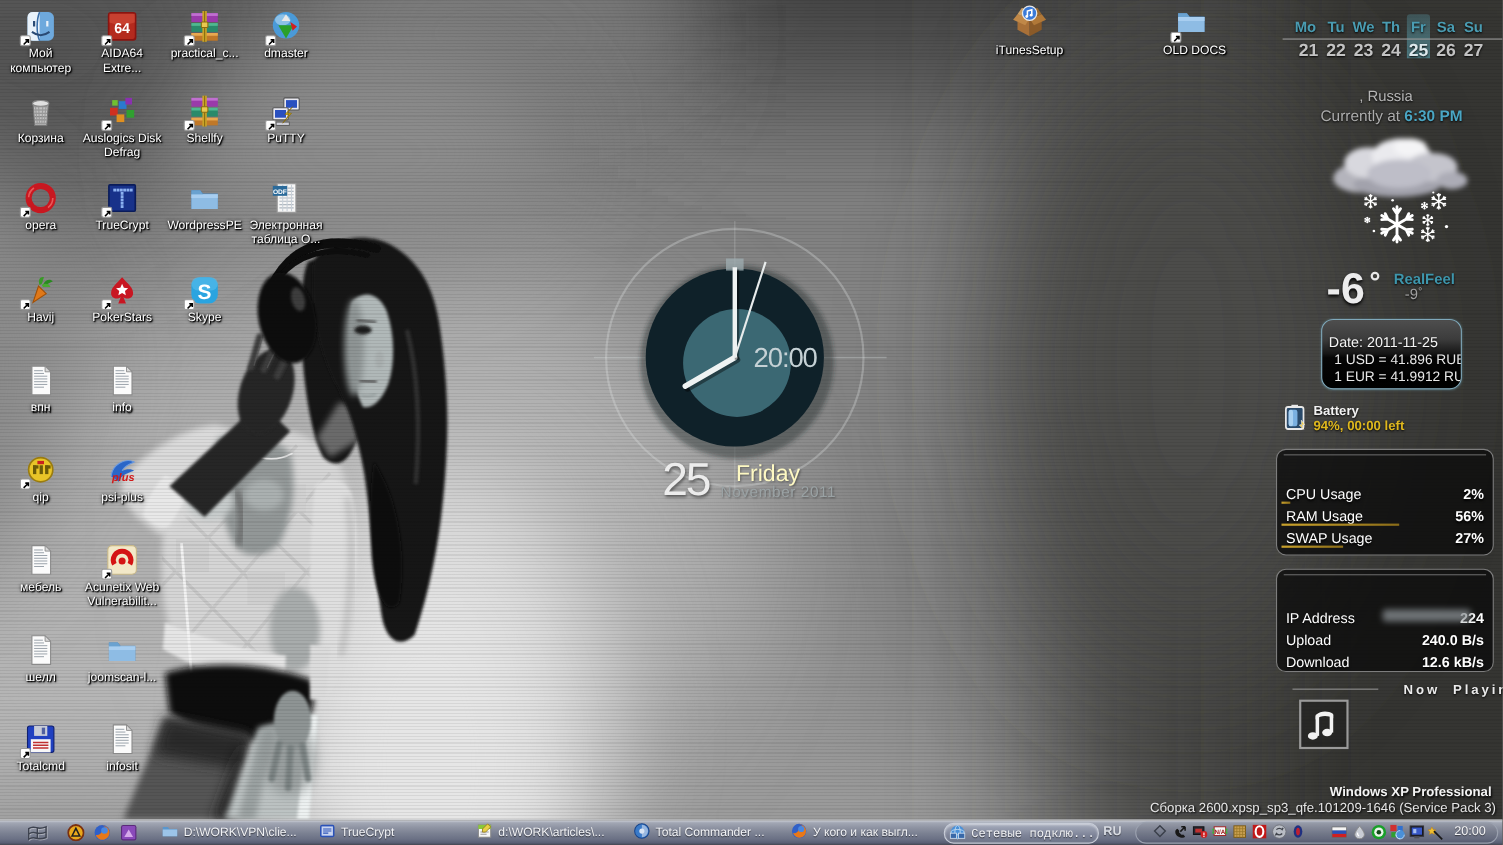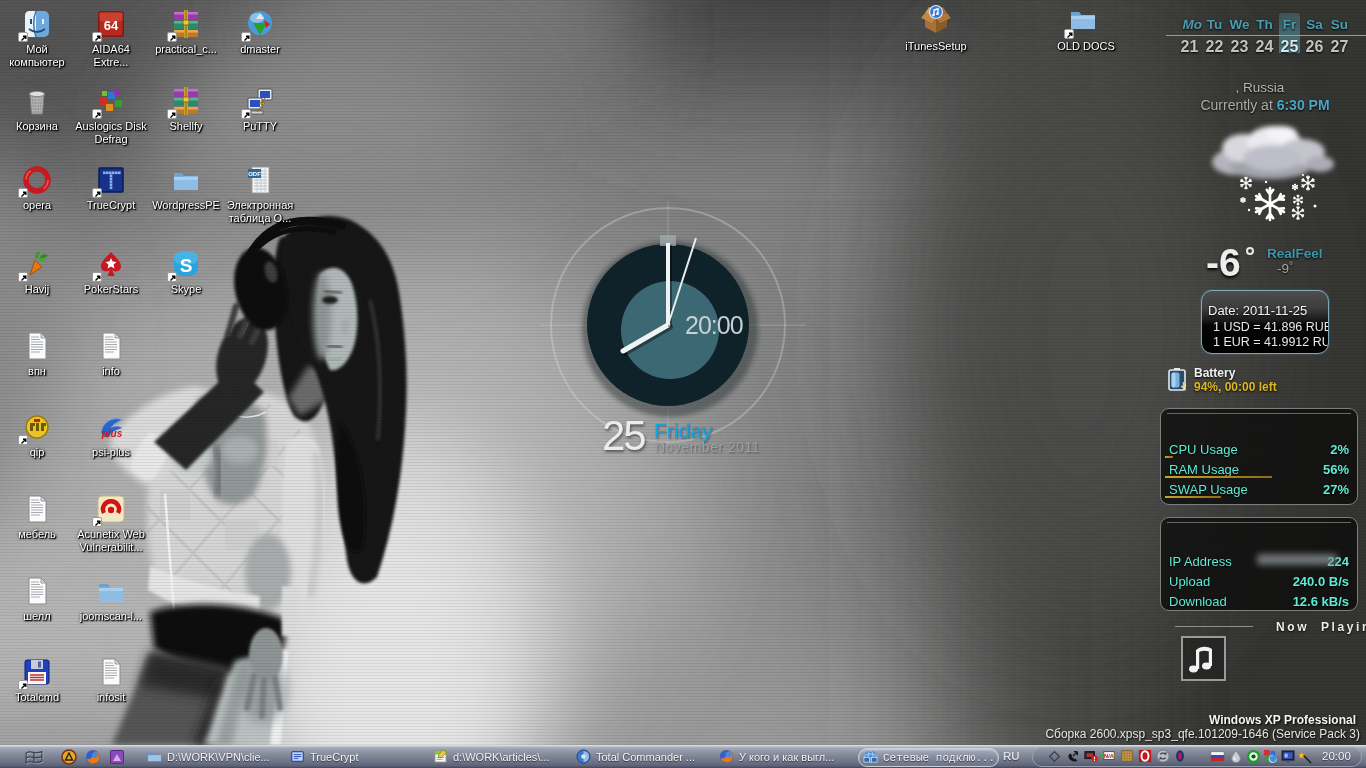--- a/index.html
+++ b/index.html
@@ -15,21 +15,21 @@
   .lb { margin-top:3px; font-size:11px; line-height:12.5px; color:#fff;
         text-shadow:1px 1px 1px #000, 1px 1px 2px #000, 0 0 3px rgba(0,0,0,0.8); }
   .sha { position:absolute; left:-3px; bottom:-2px; width:10px; height:10px; background:#fff;
          border:1px solid #9a9a9a; border-radius:2px; }
   .sha svg { position:absolute; left:0; top:0; }
   .panel { position:absolute; left:1160px; width:198px; background:rgba(10,10,10,0.78);
            border:1px solid #7d7d7d; border-radius:9px; }
   .ptitle { text-align:center; font-size:14.5px; font-weight:bold; letter-spacing:1.5px;
             color:#f2f2f2; padding-top:6px; text-shadow:0 1px 2px #000;}
   .pdiv { height:1px; background:#666; margin:4px 6px 0 6px; }
-  .prow { position:absolute; left:8px; right:8px; height:14px; font-size:13px; color:#5eead4;
+  .prow { position:absolute; left:8px; right:8px; height:14px; font-size:13px; color:#ffffff;
           text-shadow:0 1px 2px #000; }
   .prow b { position:absolute; right:0; font-weight:bold; }
   .ubar { position:absolute; left:4px; height:2px; background:linear-gradient(90deg,#caa22c,#8a6c18); }
   #taskbar { position:absolute; left:0; top:745px; width:1366px; height:23px;
     background:linear-gradient(180deg, #c9ccd4 0%, #a2a7b4 9%, #8f94a3 28%, #7b8192 52%, #6b7185 76%, #595f74 92%, #404557 100%);
     border-top:1px solid #d8dade; }
   .tbtn { position:absolute; top:2px; height:19px; color:#f2f3f6; font-size:11px; line-height:19px;
           text-shadow:0 1px 1px rgba(0,0,0,0.6); white-space:nowrap; overflow:hidden; }
   .tbtn .ti { display:inline-block; vertical-align:-3px; margin:0 5px 0 4px; }
   .trayic { position:absolute; top:3px; }
@@ -176,21 +176,21 @@
     <circle cx="142" cy="145" r="49" fill="#3b6873"></circle>
     <text x="157" y="149" font-size="25" letter-spacing="-1" fill="#c5d1d5" font-family="Liberation Sans, sans-serif">20:00</text>
 
     <line x1="140" y1="140" x2="95" y2="166" stroke="rgba(0,0,0,0.4)" stroke-width="6" stroke-linecap="round" transform="translate(2,2)"></line>
     <line x1="140" y1="140" x2="95" y2="166" stroke="#eef2f2" stroke-width="5" stroke-linecap="round"></line>
     <line x1="140" y1="140" x2="140" y2="58" stroke="rgba(0,0,0,0.4)" stroke-width="4" transform="translate(2,2)"></line>
     <line x1="140" y1="140" x2="140" y2="58" stroke="#eef2f2" stroke-width="4"></line>
     <line x1="140" y1="140" x2="168" y2="53" stroke="#e8ecec" stroke-width="2"></line>
   </svg>
   <div style="position:absolute;left:602px;top:412px;width:50px;text-align:left;font-size:42px;color:#ececec;text-shadow:1px 2px 3px rgba(0,0,0,0.5);letter-spacing:-2px;">25</div>
-  <div style="position:absolute;left:654px;top:419px;font-size:21px;color:#0ea5e9;text-shadow:1px 1px 2px rgba(0,0,0,0.4);">Friday</div>
+  <div style="position:absolute;left:669px;top:419px;font-size:21px;color:#fef9c3;text-shadow:1px 1px 2px rgba(0,0,0,0.4);">Friday</div>
   <div style="position:absolute;left:655px;top:439px;font-size:14px;color:#9aa2a4;text-shadow:1px 1px 2px rgba(0,0,0,0.4);letter-spacing:0.5px;">November 2011</div>
   <div id="icons">
   <div class="di" style="left:0px;top:8px">
         <div class="ic"><svg width="32" height="32" viewBox="0 0 32 32">
             <rect x="4" y="3" width="24" height="26" rx="5" fill="#6ea9dd"></rect>
             <path d="M4,8 Q4,3 9,3 L15,3 L15,29 L9,29 Q4,29 4,24 Z" fill="#e9f2fa"></path>
             <path d="M15,3 C12,10 12,22 15,29" fill="none" stroke="#3a6ea8" stroke-width="1.4"></path>
             <line x1="10" y1="11" x2="10" y2="16" stroke="#2a4a74" stroke-width="2"></line>
             <line x1="22" y1="11" x2="22" y2="16" stroke="#eaf2fa" stroke-width="2"></line>
             <path d="M8,21 Q16,27 24,21" fill="none" stroke="#2a4a74" stroke-width="1.8"></path>
@@ -521,21 +521,21 @@
               <path d="M2.5,7.5 L6.5,3.5 M6.8,6 L6.8,3.2 L4,3.2" stroke="#000" stroke-width="1.4" fill="none"></path>
             </svg>
           </div></div>
         <div class="lb">OLD DOCS</div>
       </div>
   </div>
   <div id="sidebar">
 
   <div style="position:absolute;left:1279px;top:13px;width:21px;height:40px;background:linear-gradient(180deg,rgba(88,160,175,0.30),rgba(96,178,195,0.55));border-radius:3px 3px 0 0;"></div>
   <div style="position:absolute;left:0;top:0;font-size:13.5px;font-weight:bold;color:#4a9cb2;text-shadow:0 1px 2px #000;">
-        <span style="position:absolute;left:1177px;top:17px;width:25px;text-align:right;font-style:italic;">Mo</span>
+        <span style="position:absolute;left:1177px;top:17px;width:25px;text-align:left;">Mo</span>
         <span style="position:absolute;left:1202px;top:17px;width:25px;text-align:center;">Tu</span>
         <span style="position:absolute;left:1227px;top:17px;width:25px;text-align:center;">We</span>
         <span style="position:absolute;left:1252px;top:17px;width:25px;text-align:center;">Th</span>
         <span style="position:absolute;left:1277px;top:17px;width:25px;text-align:center;">Fr</span>
         <span style="position:absolute;left:1302px;top:17px;width:25px;text-align:center;">Sa</span>
         <span style="position:absolute;left:1327px;top:17px;width:25px;text-align:center;">Su</span>
       </div>
   <div style="position:absolute;left:1166px;top:35px;width:200px;height:1px;background:#9a9a9a;"></div>
   <div style="position:absolute;left:0;top:0;font-weight:bold;text-shadow:0 1px 2px #000;">
         <span style="position:absolute;left:1177px;top:38px;width:25px;text-align:center;color:#c2c2c2;font-size:16px;">21</span>

